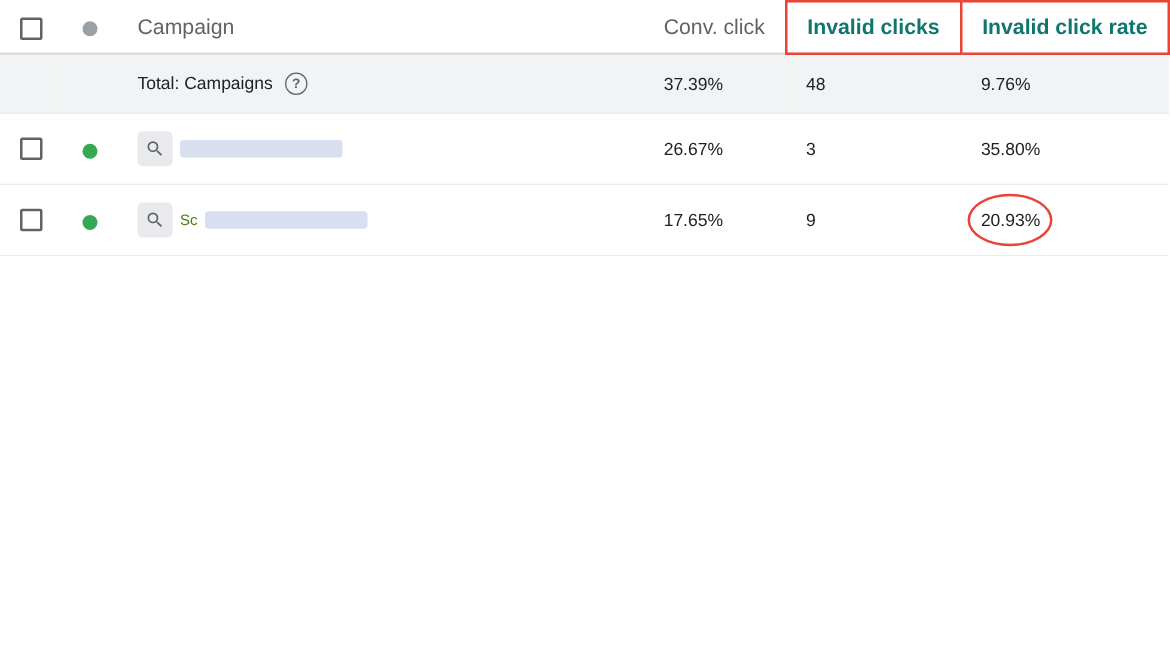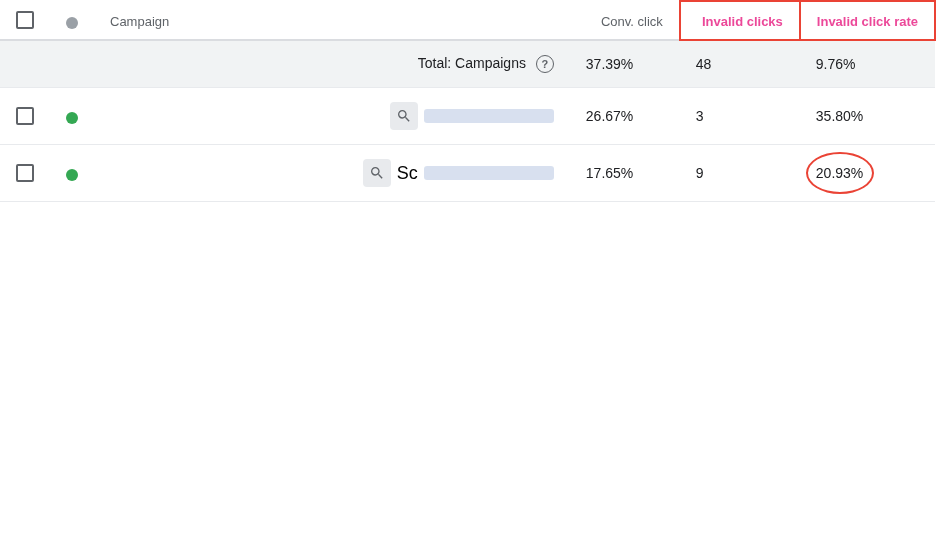--- a/index.html
+++ b/index.html
@@ -21,50 +21,50 @@
     }
 
     thead tr {
       border-bottom: 2px solid #dadce0;
     }
 
     thead th {
       padding: 10px 16px;
       font-weight: 500;
       color: #5f6368;
-      font-size: 13px;
+      font-size: 17px;
       text-align: right;
       vertical-align: bottom;
       white-space: nowrap;
     }
 
     thead th.campaign-col {
       text-align: left;
     }
 
     thead th.highlighted {
       border: 2px solid #ea4335;
-      color: #ec4899;
+      color: #0f766e;
       font-weight: 600;
       padding-left: 16px;
     }
 
     tbody tr {
       border-bottom: 1px solid #e8eaed;
     }
 
     tbody td {
       padding: 14px 16px;
       text-align: left;
       font-size: 14px;
       color: #202124;
     }
 
     tbody td.campaign-cell {
-      text-align: right;
+      text-align: left;
     }
 
     .total-row {
       background: #f1f3f4;
     }
 
     .total-row td {
       font-weight: 500;
     }
 
@@ -110,22 +110,22 @@
       width: 130px;
       height: 14px;
       background: #c8d3e8;
       border-radius: 3px;
       vertical-align: middle;
       margin-left: 6px;
       opacity: 0.7;
     }
 
     .campaign-name-text {
-      color: #000000;
-      font-size: 18px;
+      color: #4d7c0f;
+      font-size: 12px;
       vertical-align: middle;
       margin-left: 6px;
     }
 
     .highlighted-value {
       position: relative;
       display: inline-block;
     }
 
     .highlighted-value::after {

